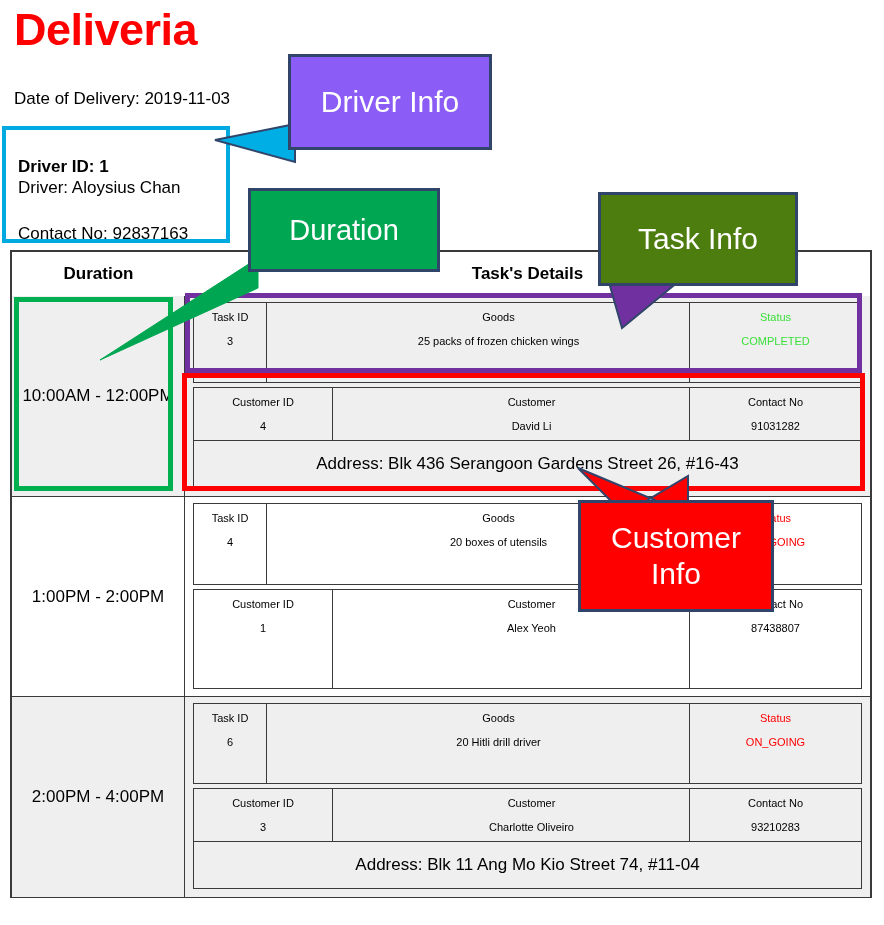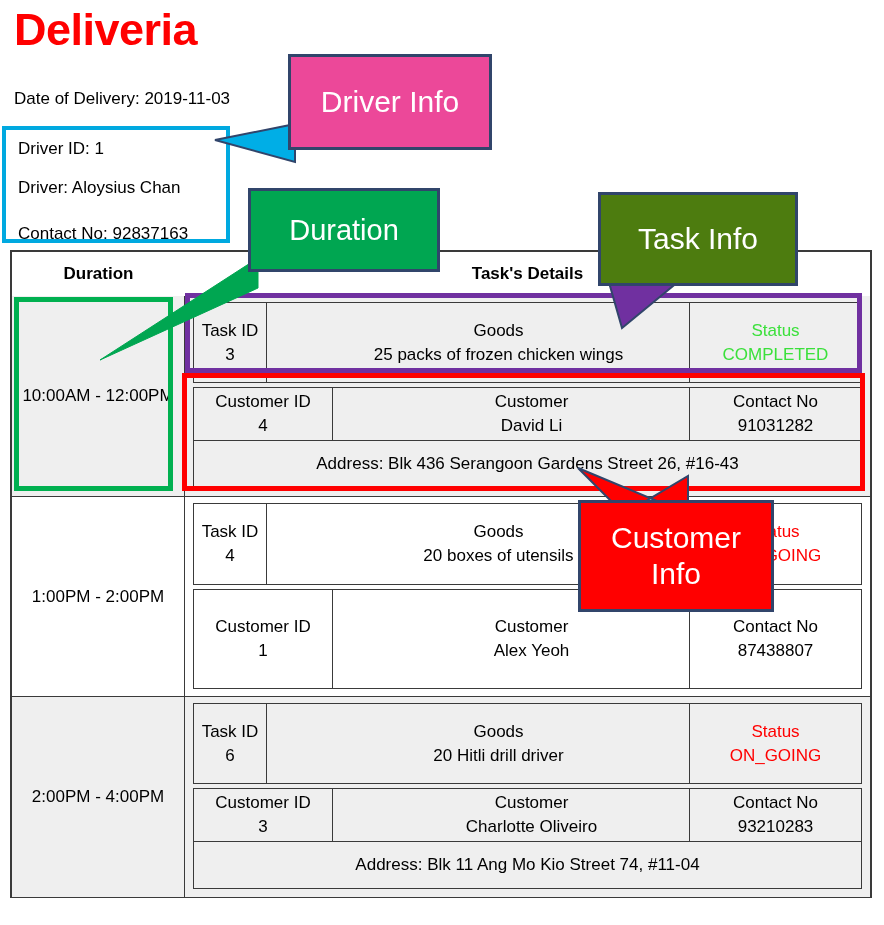--- a/index.html
+++ b/index.html
@@ -49,42 +49,42 @@
     background: #ffffff;
     box-sizing: border-box;
   }
   #driver-block .dline {
     position: absolute;
     left: 12px;
     font-size: 17px;
     line-height: 20px;
     white-space: nowrap;
   }
-  #driver-block .dline.l1 { top: 9px; }
+  #driver-block .dline.l1 { top: 27px; font-weight: bold; }
   #driver-block .dline.l2 { top: 48px; }
   #driver-block .dline.l3 { top: 94px; }
 
   
   .callout {
     position: absolute;
     border: 3px solid #31456B;
     box-sizing: border-box;
     color: #ffffff;
     display: flex;
     align-items: center;
     justify-content: center;
     flex-direction: column;
     text-align: center;
     font-size: 30px;
     line-height: 36px;
     z-index: 30;
   }
   #callout-driver {
     left: 288px; top: 54px; width: 204px; height: 96px;
-    background: #ec4899;
+    background: #8b5cf6;
   }
   #callout-duration {
     left: 248px; top: 188px; width: 192px; height: 84px;
     background: #00A651;
     font-size: 29px;
     line-height: 34px;
   }
   #callout-task {
     left: 598px; top: 192px; width: 200px; height: 94px;
     background: #4d7c0f;
@@ -146,22 +146,22 @@
     display: flex;
     flex-direction: column;
   }
   .task-sub { height: 82px; }
   .cust-sub { margin-top: 4px; flex: 1; }
 
   .sub-row { display: flex; flex: 1; }
   .sub-row.addr-row { border-top: 1px solid #3a3a3a; flex: 0 0 46px; }
   .sub-cell {
     display: flex; flex-direction: column;
-    align-items: center; justify-content: center;
-    font-size: 17px; line-height: 24px; text-align: center;
+    align-items: center; 
+    font-size: 11px; line-height: 24px; text-align: center;
     box-sizing: border-box;
     padding: 2px 4px;
   }
   .sub-cell + .sub-cell { border-left: 1px solid #3a3a3a; }
   .addr-cell {
     display: flex; align-items: center; justify-content: center;
     font-size: 17px; width: 100%; text-align: right;
   }
   .c-id    { flex: 0 0 72px; }
   .c-id-w  { flex: 0 0 138px; }

